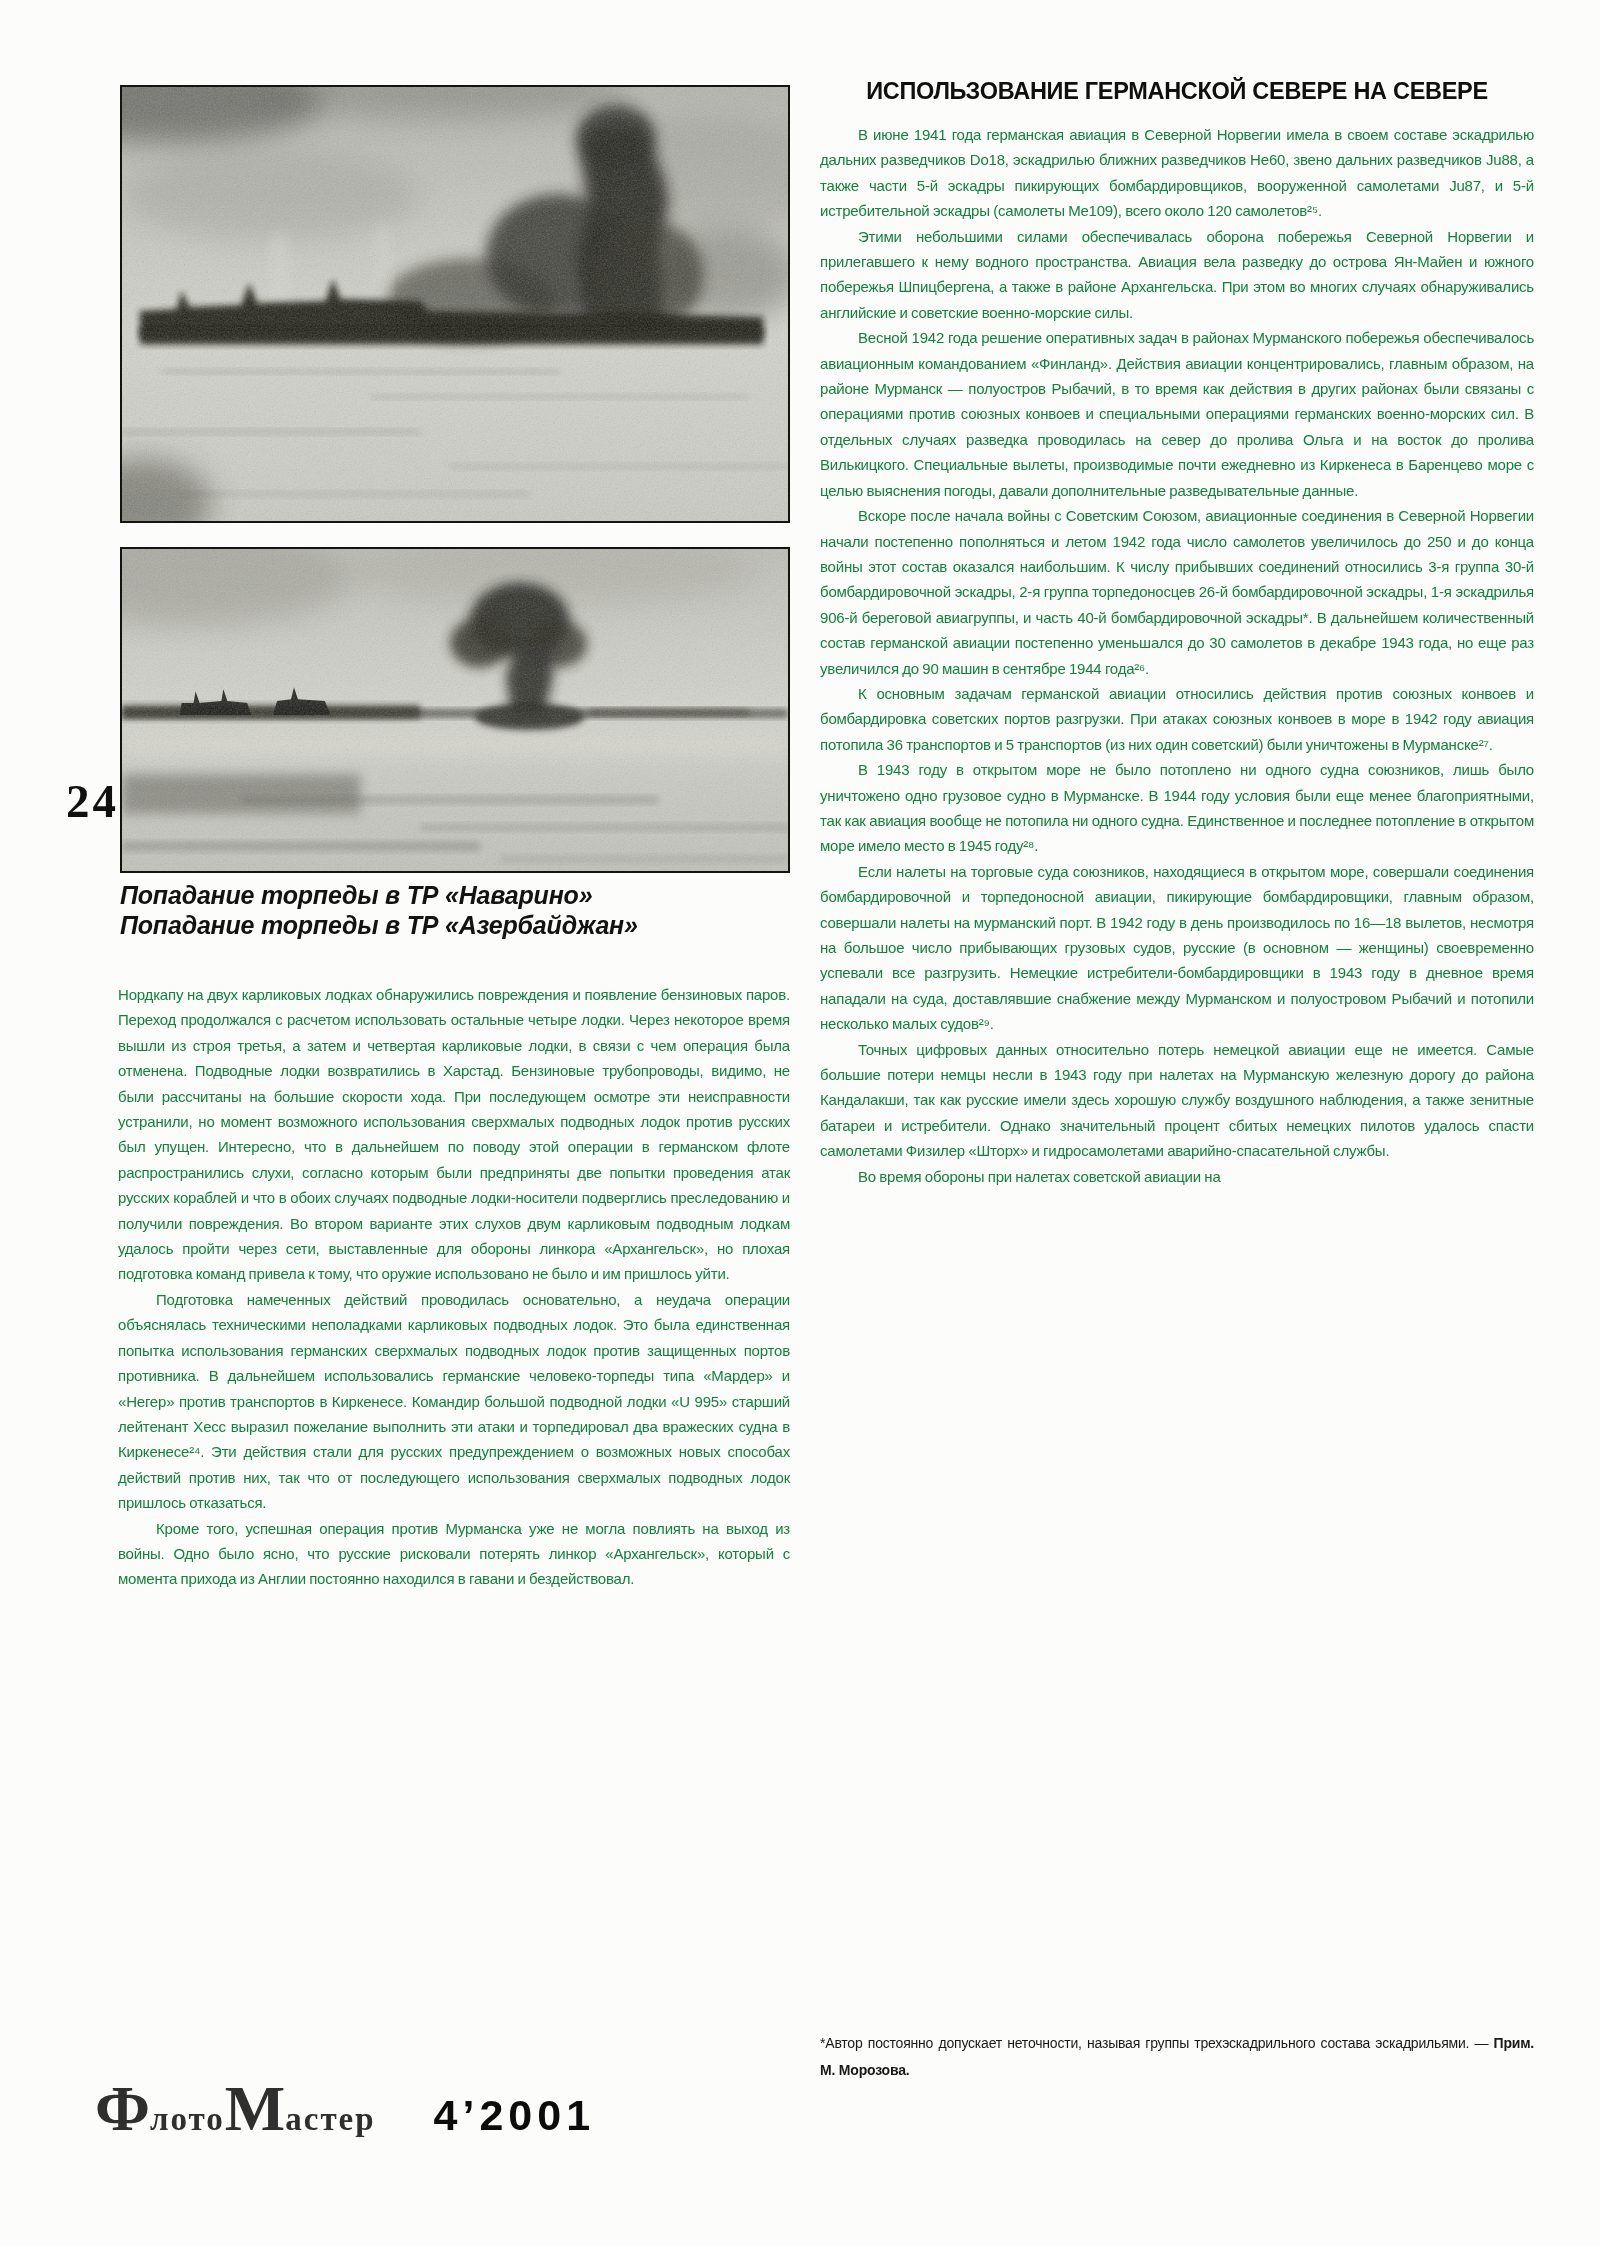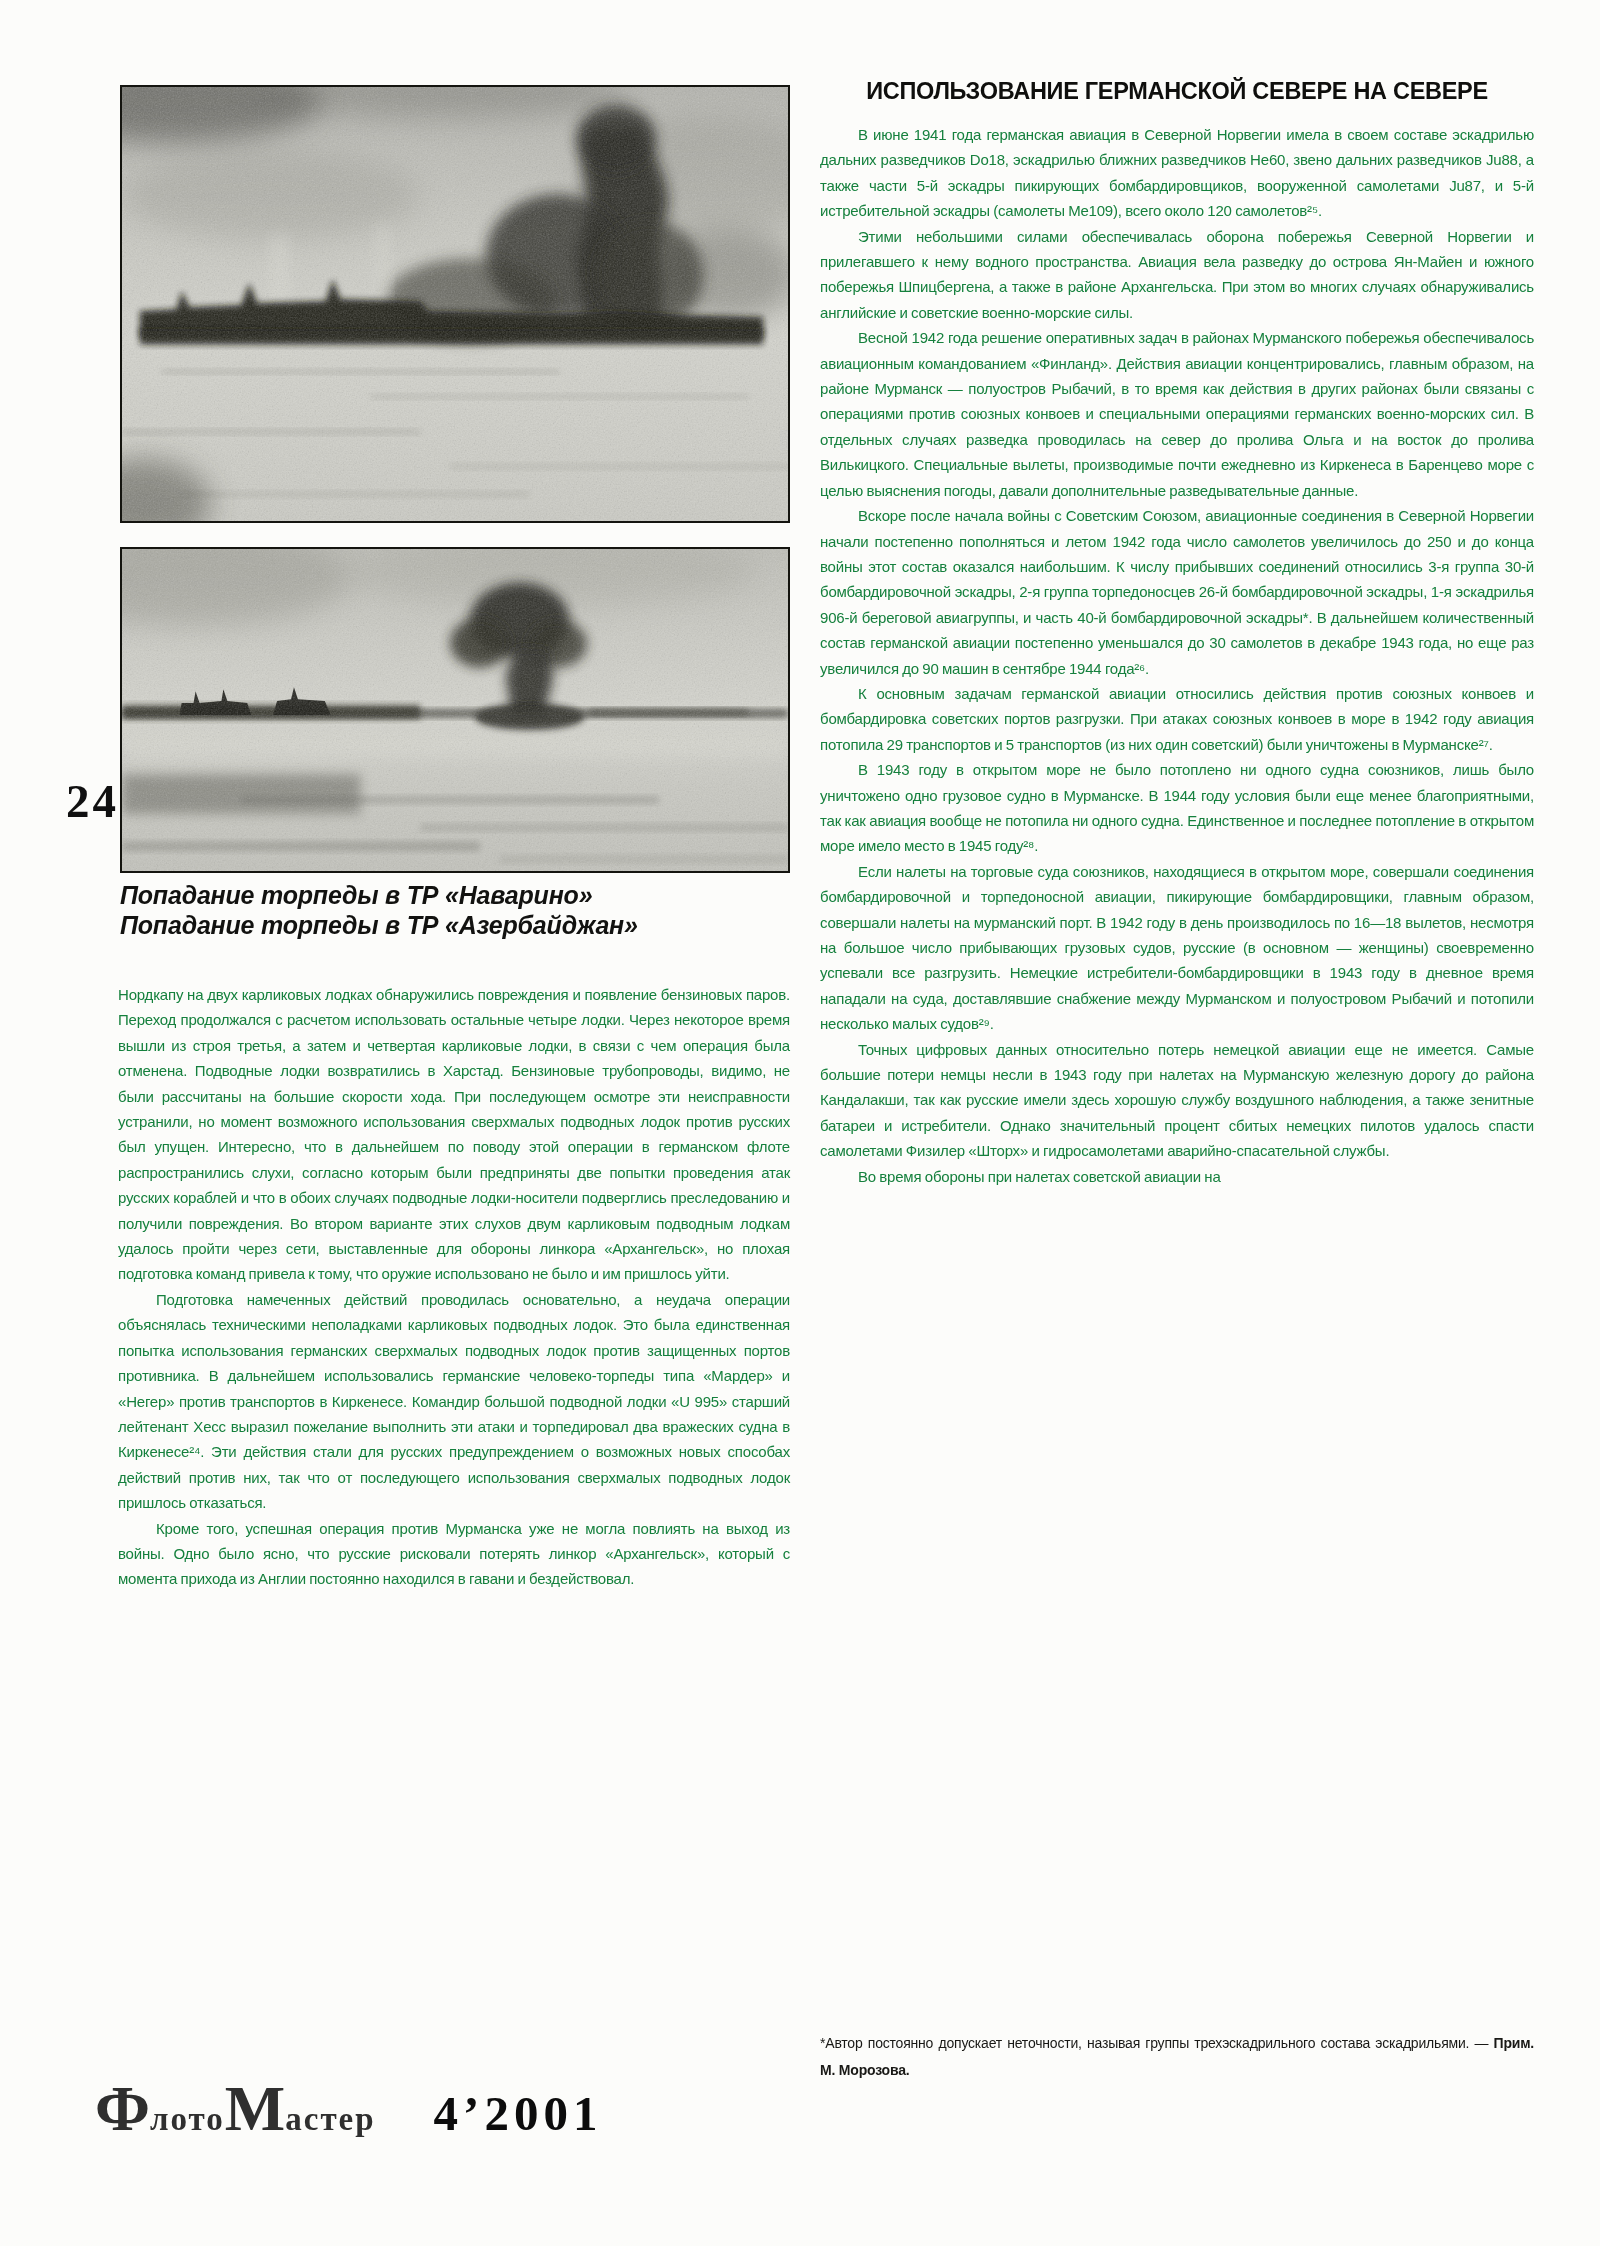--- a/index.html
+++ b/index.html
@@ -41,22 +41,22 @@
     position:absolute; left:820px; top:2030px; width:714px;
     font-size:14px; line-height:26.5px; text-align:justify;
     letter-spacing:-0.2px; color:#191916;
   }
   .footnote .footnote-attrib { font-weight:bold; }
   .footer { position:absolute; left:95px; top:2072px; white-space:nowrap; }
   .brand { font-family:"Liberation Serif", serif; font-weight:bold; color:#2f2f2f; }
   .brand .big   { font-size:64px; letter-spacing:0px; }
   .brand .small { font-size:33px; letter-spacing:2px; }
   .issue {
-    font-family:Liberation Serif, serif; font-weight:bold;
-    font-size:49px; color:#0c0c0c; margin-left:58px; letter-spacing:5px;
+    font-family:Liberation Sans, sans-serif; font-weight:bold;
+    font-size:43px; color:#0c0c0c; margin-left:58px; letter-spacing:5px;
   }
 </style>
 </head>
 <body>
 
 <div class="page">
 
   <div class="page-number">24</div>
 
   <figure class="photo photo1">
@@ -165,21 +165,21 @@
       <p class="para">Кроме того, успешная операция против Мурманска уже не могла повлиять на выход из войны. Одно было ясно, что русские рисковали потерять линкор «Архангельск», который с момента прихода из Англии постоянно находился в гавани и бездействовал.</p>
     </div>
 
   <div class="right-col">
     <h1 class="article-title">ИСПОЛЬЗОВАНИЕ ГЕРМАНСКОЙ СЕВЕРЕ НА СЕВЕРЕ</h1>
     <div class="body-text">
         <p class="para">В июне 1941 года германская авиация в Северной Норвегии имела в своем составе эскадрилью дальних разведчиков Do18, эскадрилью ближних разведчиков He60, звено дальних разведчиков Ju88, а также части 5-й эскадры пикирующих бомбардировщиков, вооруженной самолетами Ju87, и 5-й истребительной эскадры (самолеты Me109), всего около 120 самолетов²⁵.</p>
         <p class="para">Этими небольшими силами обеспечивалась оборона побережья Северной Норвегии и прилегавшего к нему водного пространства. Авиация вела разведку до острова Ян-Майен и южного побережья Шпицбергена, а также в районе Архангельска. При этом во многих случаях обнаруживались английские и советские военно-морские силы.</p>
         <p class="para">Весной 1942 года решение оперативных задач в районах Мурманского побережья обеспечивалось авиационным командованием «Финланд». Действия авиации концентрировались, главным образом, на районе Мурманск — полуостров Рыбачий, в то время как действия в других районах были связаны с операциями против союзных конвоев и специальными операциями германских военно-морских сил. В отдельных случаях разведка проводилась на север до пролива Ольга и на восток до пролива Вилькицкого. Специальные вылеты, производимые почти ежедневно из Киркенеса в Баренцево море с целью выяснения погоды, давали дополнительные разведывательные данные.</p>
         <p class="para">Вскоре после начала войны с Советским Союзом, авиационные соединения в Северной Норвегии начали постепенно пополняться и летом 1942 года число самолетов увеличилось до 250 и до конца войны этот состав оказался наибольшим. К числу прибывших соединений относились 3-я группа 30-й бомбардировочной эскадры, 2-я группа торпедоносцев 26-й бомбардировочной эскадры, 1-я эскадрилья 906-й береговой авиагруппы, и часть 40-й бомбардировочной эскадры*. В дальнейшем количественный состав германской авиации постепенно уменьшался до 30 самолетов в декабре 1943 года, но еще раз увеличился до 90 машин в сентябре 1944 года²⁶.</p>
-        <p class="para">К основным задачам германской авиации относились действия против союзных конвоев и бомбардировка советских портов разгрузки. При атаках союзных конвоев в море в 1942 году авиация потопила 29 транспортов и 5 транспортов (из них один советский) были уничтожены в Мурманске²⁷.</p>
+        <p class="para">К основным задачам германской авиации относились действия против союзных конвоев и бомбардировка советских портов разгрузки. При атаках союзных конвоев в море в 1942 году авиация потопила 36 транспортов и 5 транспортов (из них один советский) были уничтожены в Мурманске²⁷.</p>
         <p class="para">В 1943 году в открытом море не было потоплено ни одного судна союзников, лишь было уничтожено одно грузовое судно в Мурманске. В 1944 году условия были еще менее благоприятными, так как авиация вообще не потопила ни одного судна. Единственное и последнее потопление в открытом море имело место в 1945 году²⁸.</p>
         <p class="para">Если налеты на торговые суда союзников, находящиеся в открытом море, совершали соединения бомбардировочной и торпедоносной авиации, пикирующие бомбардировщики, главным образом, совершали налеты на мурманский порт. В 1942 году в день производилось по 16—18 вылетов, несмотря на большое число прибывающих грузовых судов, русские (в основном — женщины) своевременно успевали все разгрузить. Немецкие истребители-бомбардировщики в 1943 году в дневное время нападали на суда, доставлявшие снабжение между Мурманском и полуостровом Рыбачий и потопили несколько малых судов²⁹.</p>
         <p class="para">Точных цифровых данных относительно потерь немецкой авиации еще не имеется. Самые большие потери немцы несли в 1943 году при налетах на Мурманскую железную дорогу до района Кандалакши, так как русские имели здесь хорошую службу воздушного наблюдения, а также зенитные батареи и истребители. Однако значительный процент сбитых немецких пилотов удалось спасти самолетами Физилер «Шторх» и гидросамолетами аварийно-спасательной службы.</p>
         <p class="para">Во время обороны при налетах советской авиации на</p>
       </div>
   </div>
 
   <div class="footnote"><span>*Автор постоянно допускает неточности, называя группы трехэскадрильного состава эскадрильями. — </span><span class="footnote-attrib">Прим. М. Морозова.</span></div>
 
   <div class="footer">

